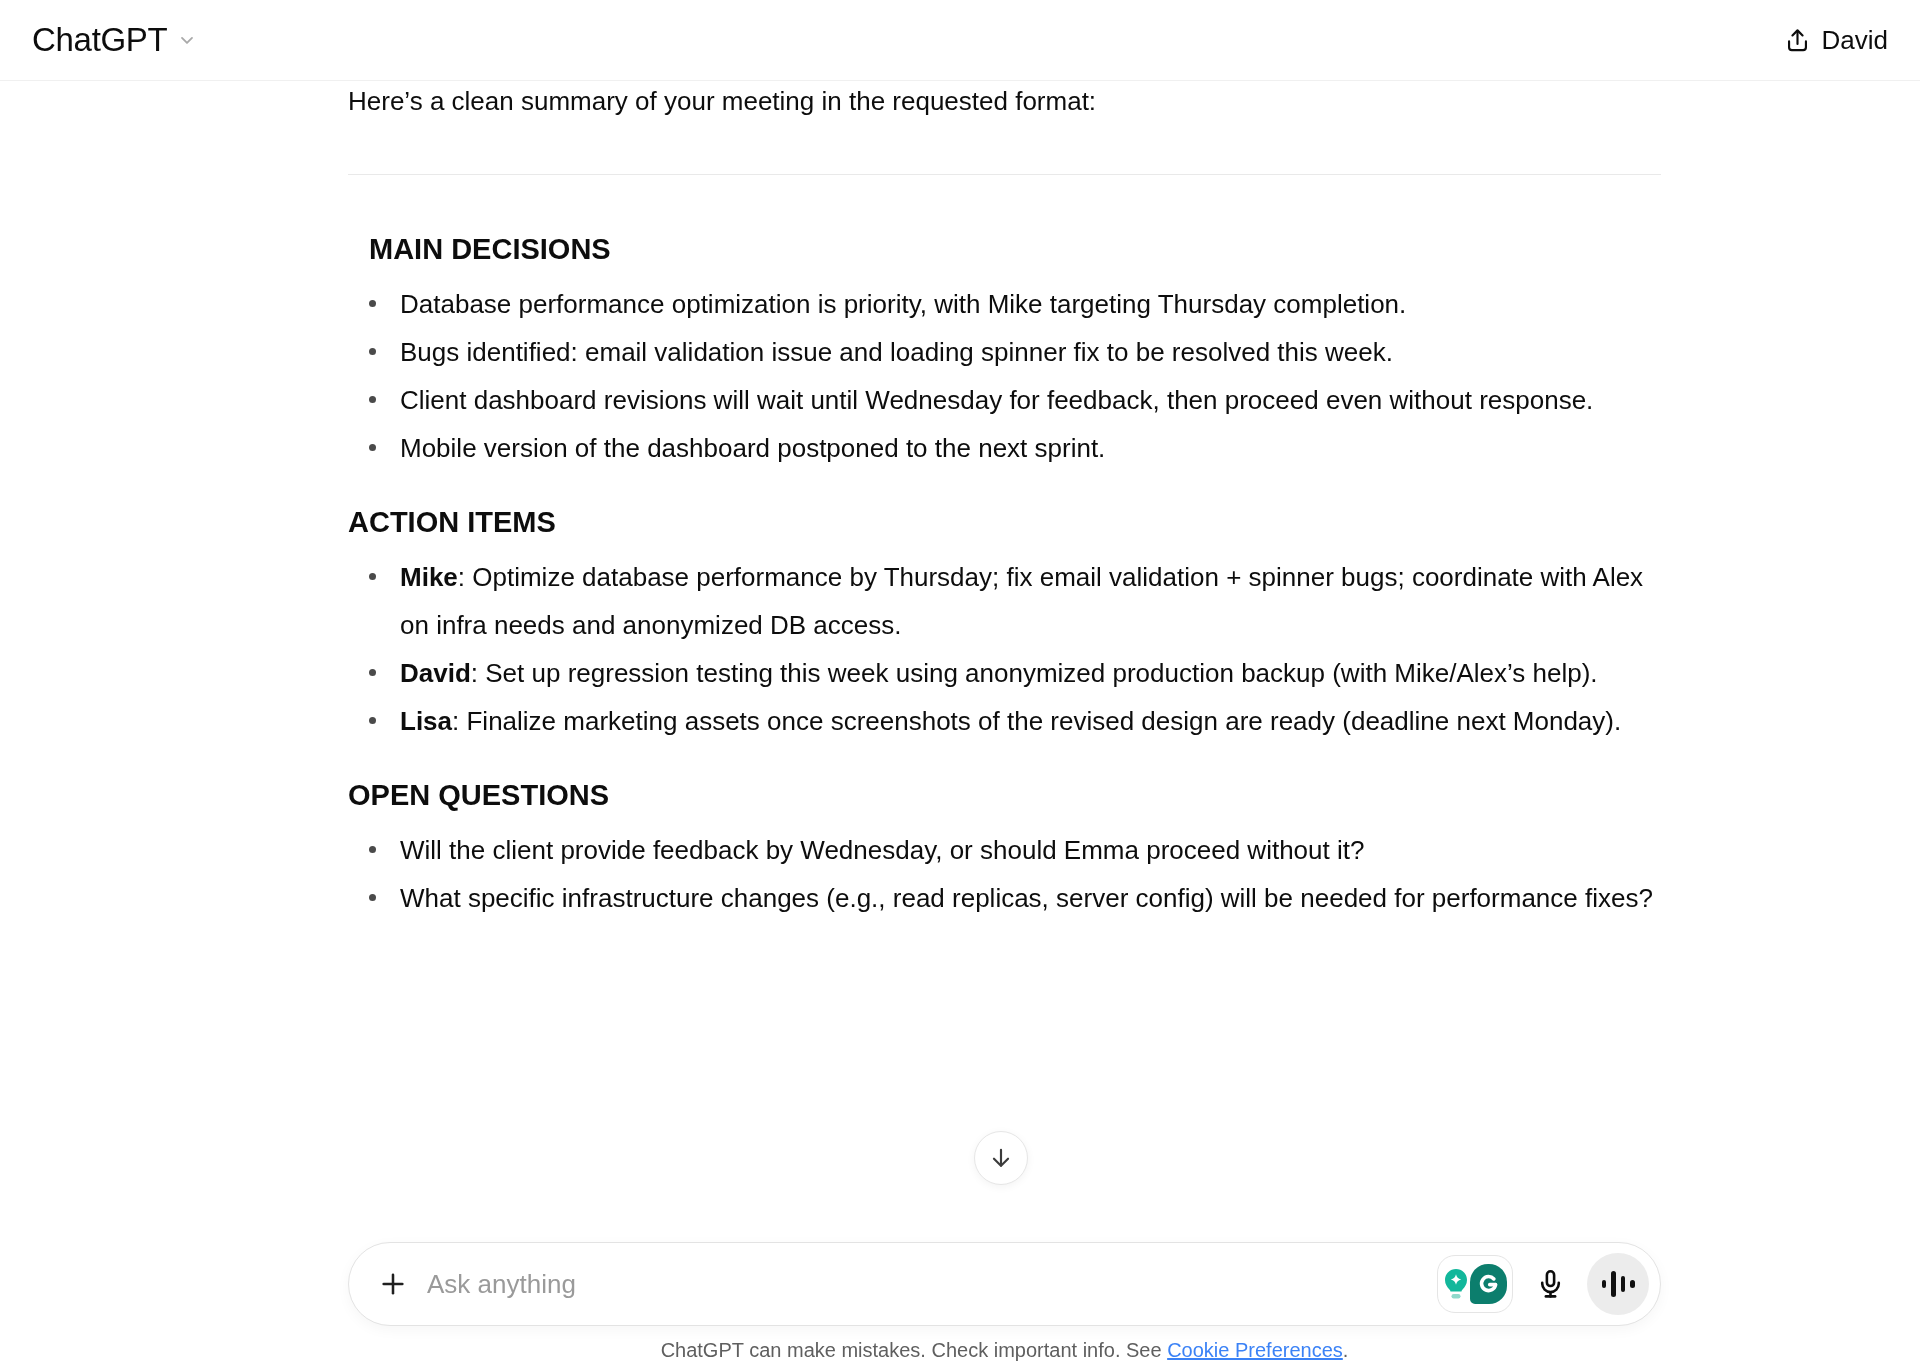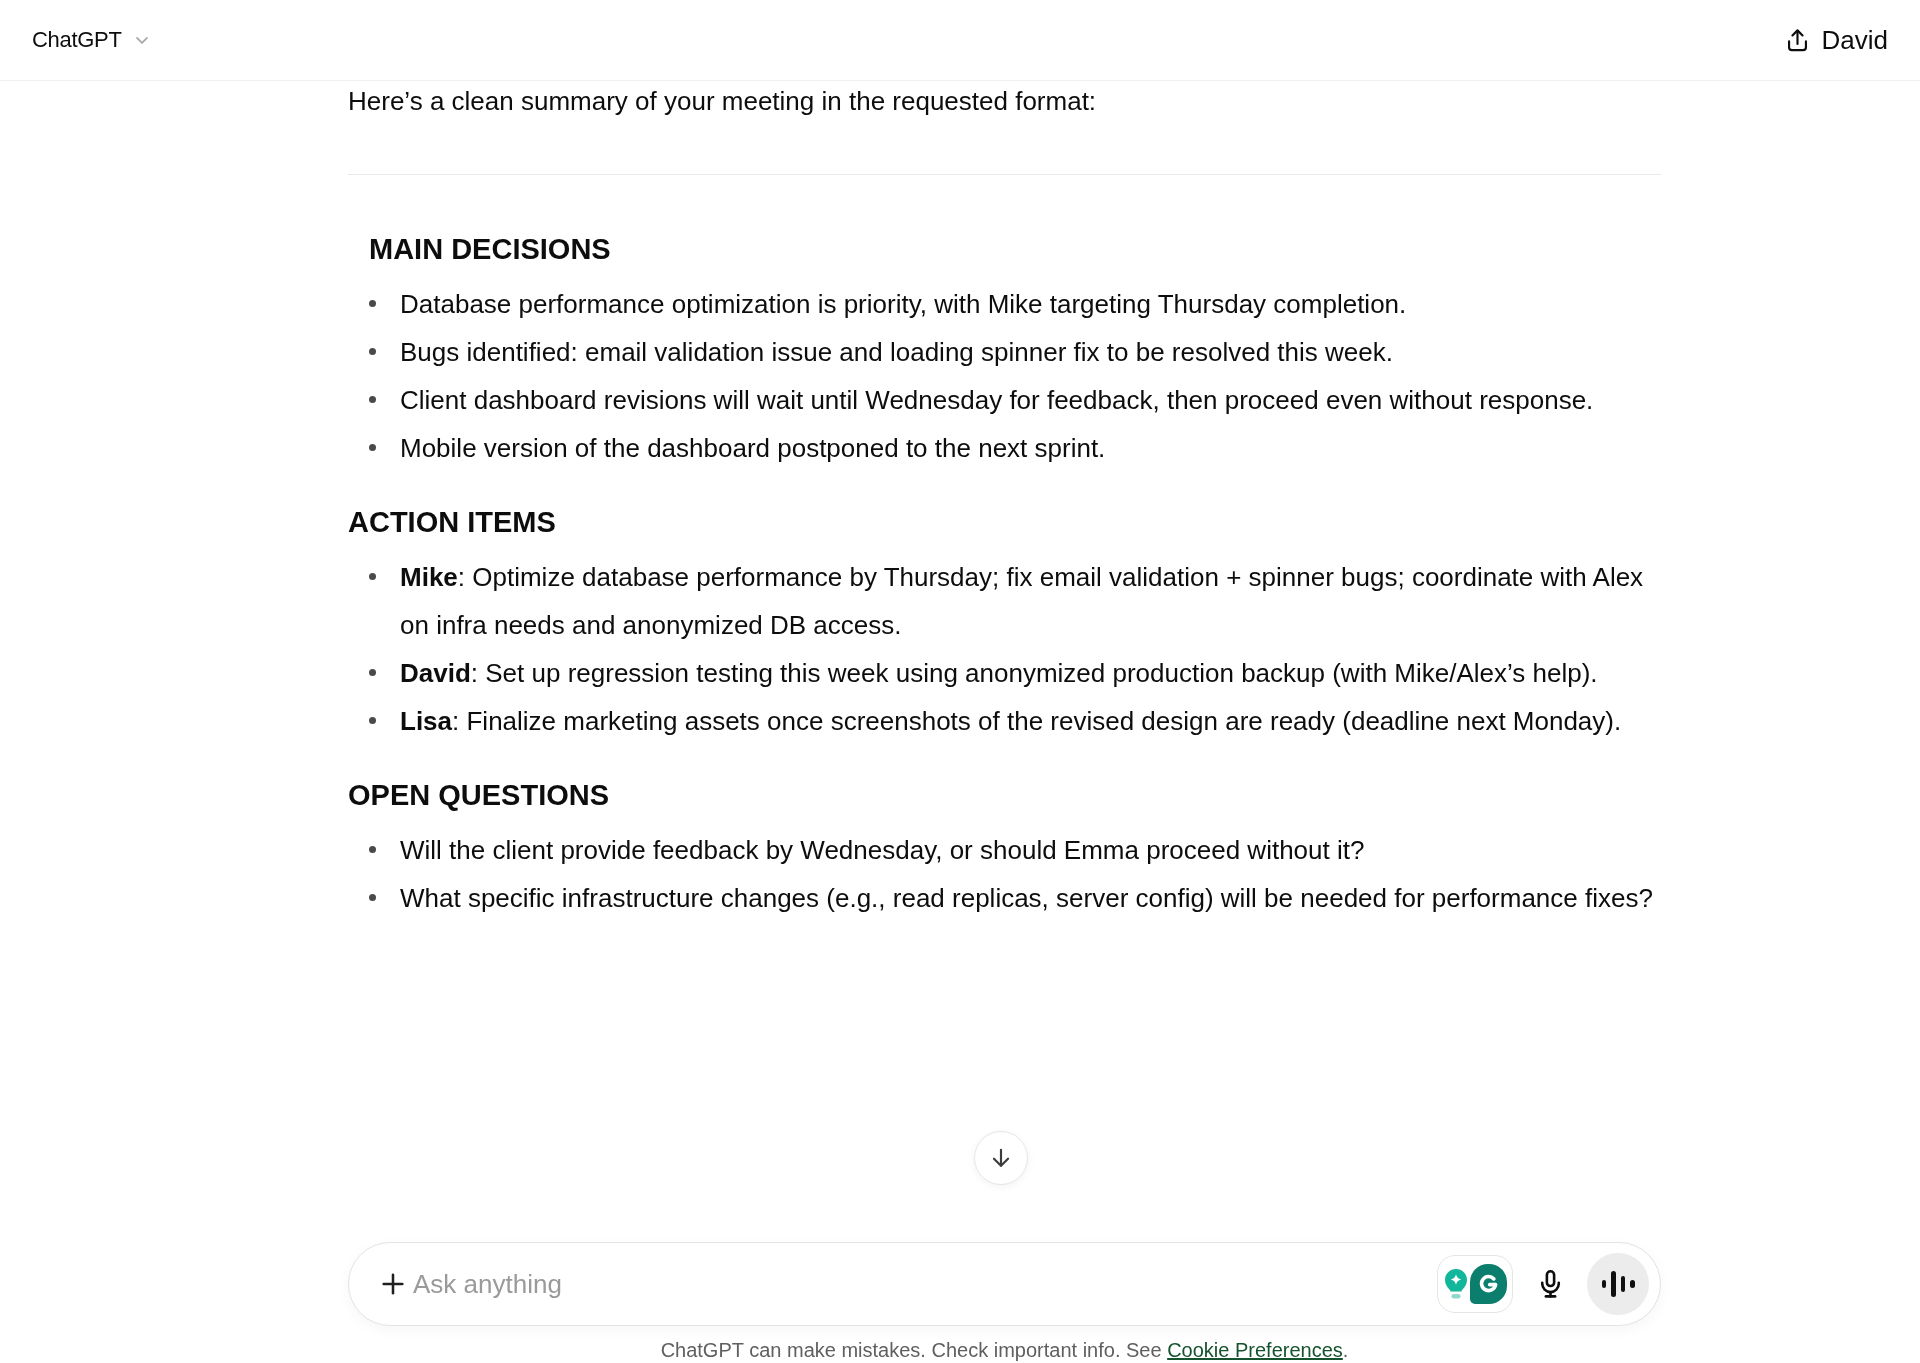--- a/index.html
+++ b/index.html
@@ -15,21 +15,21 @@
 
   
   .app-header {
     position:absolute; top:0; left:0; width:1920px; height:81px;
     background:#fff;
     border-bottom:1px solid #f0f0f0;
     display:flex; align-items:center; justify-content:space-between;
     padding:0 32px;
   }
   .brand { display:flex; align-items:center; gap:10px; cursor:pointer; }
-  .brand-title { font-size:22px; font-weight:500; letter-spacing:-0.3px; }
+  .brand-title { font-size:33px; font-weight:500; letter-spacing:-0.3px; }
   .share-btn { display:flex; align-items:center; gap:11px; cursor:pointer; }
   .share-label { font-size:26px; font-weight:500; }
 
   
   .conversation {
     position:absolute; left:348px; top:81px; width:1313px;
   }
   .intro { margin:2px 0 0; font-size:26px; line-height:36px; }
   hr.msg-divider { border:none; border-top:1px solid #e9e9e9; margin:55px 0 0; }
   .section h3 {
@@ -61,21 +61,21 @@
     position:absolute; left:348px; top:1242px; width:1313px; height:84px;
     background:#fff; border:1px solid #e3e3e3; border-radius:42px;
     box-shadow:0 4px 14px rgba(0,0,0,0.04);
     display:flex; align-items:center;
   }
   .plus-btn {
     margin-left:26px; width:36px; height:36px; flex:0 0 auto;
     display:flex; align-items:center; justify-content:center; cursor:pointer;
   }
   .composer-input {
-    flex:1 1 auto; border:none; outline:none;
+    flex:1 1 auto; margin-left:14px; border:none; outline:none;
     font-family:"Liberation Sans", sans-serif;
     font-size:26px; color:#0d0d0d; background:transparent; min-width:0;
   }
   .composer-input::placeholder { color:#9a9a9a; }
   .right-cluster { display:flex; align-items:center; gap:15px; margin-right:11px; flex:0 0 auto; }
 
   .gram-badge {
     width:76px; height:58px; background:#fff; border:1px solid #e5e5e5;
     border-radius:18px; display:flex; align-items:center; justify-content:center;
     gap:2px; cursor:pointer;
@@ -95,21 +95,21 @@
   .voice-bars span:nth-child(1){ height:8px; }
   .voice-bars span:nth-child(2){ height:26px; }
   .voice-bars span:nth-child(3){ height:16px; }
   .voice-bars span:nth-child(4){ height:8px; }
 
   
   .footer-note {
     position:absolute; left:348px; top:1339px; width:1313px;
     text-align:center; font-size:20px; color:#5f5f5f;
   }
-  .footer-note .cookie-link { color:#14532d; text-decoration:underline; cursor:pointer; }
+  .footer-note .cookie-link { color:#3b82f6; text-decoration:underline; cursor:pointer; }
 
   svg { display:block; }
 </style>
 </head>
 <body>
 
 <header class="app-header">
   <div class="brand">
     <span class="brand-title">ChatGPT</span>
     <span>

